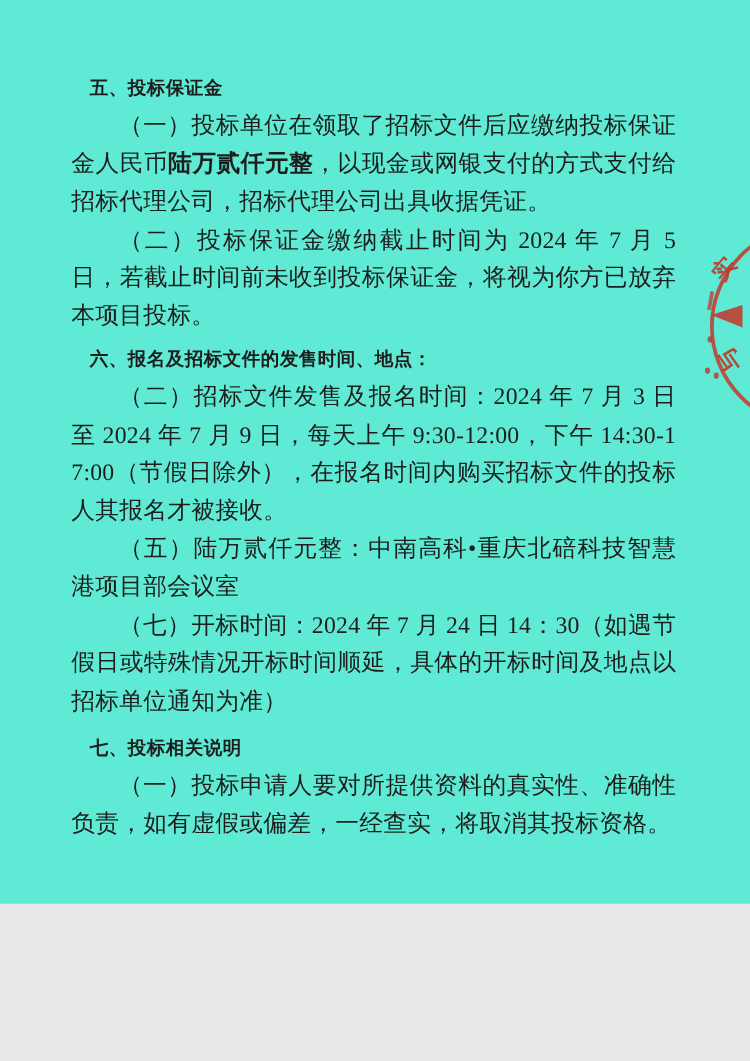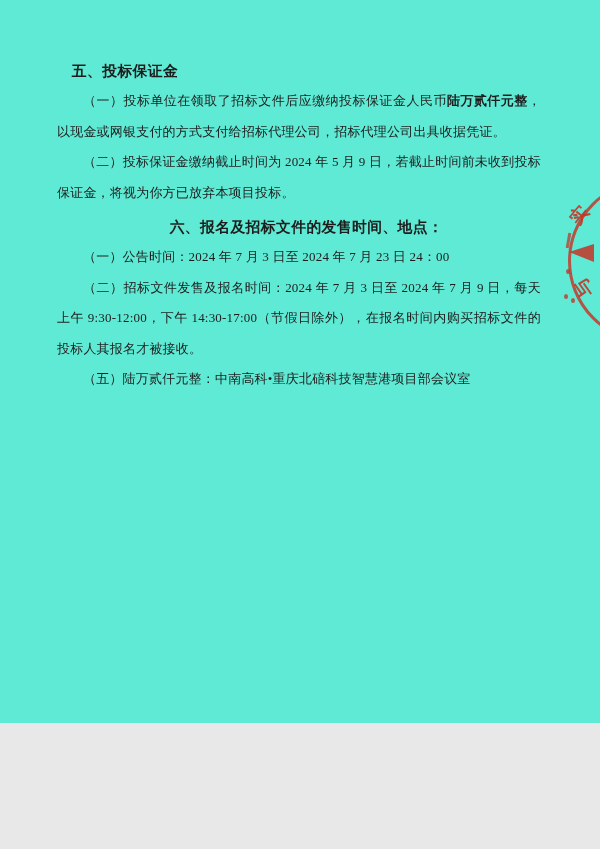--- a/index.html
+++ b/index.html
@@ -14,36 +14,36 @@
     box-shadow:0 0 4px rgba(0,0,0,.15);
     padding-left:42px;
   }
   .content {
     position:absolute;
     left:57px; top:56px;
     width:484px;
   }
   .para {
     margin:0;
-    font-size:13px;
+    font-size:19px;
     line-height:30.4px;
     letter-spacing:.2px;
     text-align:justify;
     text-indent:2em;
     word-break:break-all;
   }
   .sec-heading {
     margin:0;
     font-size:14.8px;
     line-height:30.4px;
     font-weight:bold;
     text-indent:1em;
     letter-spacing:.4px;
   }
-  .sec-heading.gap-sm { margin-top:4px;text-align:center; }
+  .sec-heading.gap-sm { margin-top:4px; }
   .sec-heading.gap-md { margin-top:7px; }
   .bold-amount { font-weight:bold; letter-spacing:.2px; }
   .page-num {
     position:absolute;
     top:751px; left:0;
     width:100%;
     text-align:center;
     font-size:11px;
     line-height:14px;
     color:#4a4a4a;
@@ -101,30 +101,32 @@
 <body>
 
 <div class="page">
 
   <div class="content">
 
     <h2 class="sec-heading">五、投标保证金</h2>
 
     <p class="para"><span>（一）投标单位在领取了招标文件后应缴纳投标保证金人民币</span><span class="bold-amount">陆万贰仟元整</span><span>，以现金或网银支付的方式支付给招标代理公司，招标代理公司出具收据凭证。</span></p>
 
-    <p class="para">（二）投标保证金缴纳截止时间为 2024 年 5 月 9 日，若截止时间前未收到投标保证金，将视为你方已放弃本项目投标。</p>
+    <p class="para">（二）投标保证金缴纳截止时间为 2024 年 7 月 5 日，若截止时间前未收到投标保证金，将视为你方已放弃本项目投标。</p>
 
 
     <h2 class="sec-heading gap-sm">六、报名及招标文件的发售时间、地点：</h2>
 
-    <p class="para">（一）公告时间：2024 年 7 月 3 日至 2024 年 7 月 23 日 24：00</p>
     <p class="para">（二）招标文件发售及报名时间：2024 年 7 月 3 日至 2024 年 7 月 9 日，每天上午 9:30-12:00，下午 14:30-17:00（节假日除外），在报名时间内购买招标文件的投标人其报名才被接收。</p>
     <p class="para">（五）陆万贰仟元整：中南高科•重庆北碚科技智慧港项目部会议室</p>
+    <p class="para">（七）开标时间：2024 年 7 月 24 日 14：30（如遇节假日或特殊情况开标时间顺延，具体的开标时间及地点以招标单位通知为准）</p>
 
+    <h2 class="sec-heading gap-md">七、投标相关说明</h2>
 
+    <p class="para">（一）投标申请人要对所提供资料的真实性、准确性负责，如有虚假或偏差，一经查实，将取消其投标资格。</p>
 
   </div>
 
   <div class="stamp">
     <div class="stamp-ring"></div>
     <span class="stamp-char top">实</span>
     <span class="stamp-char bottom">与</span>
     <div class="stamp-dash"></div>
     <div class="stamp-star-tip"></div>
     <div class="stamp-dot d1"></div>

